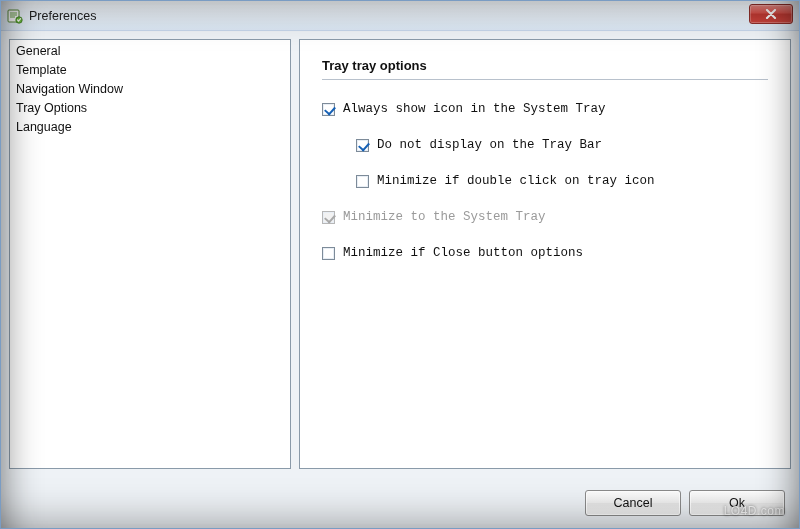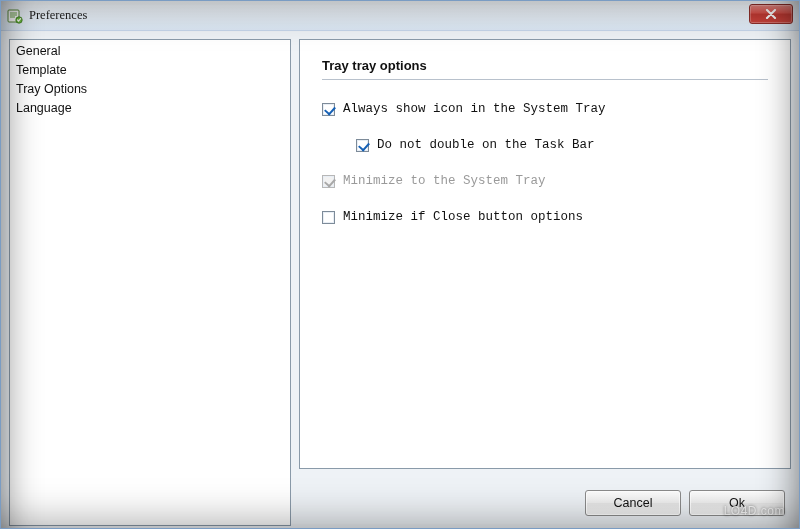--- a/index.html
+++ b/index.html
@@ -30,21 +30,20 @@
     .titleicon {
       width: 16px;
       height: 16px;
       margin-right: 6px;
       position: relative;
     }
     .titleicon svg { display: block; }
     .titletext {
       color: #222;
       font-size: 12.5px;
-      font-family: Liberation Serif, serif;
     }
     .closebtn {
       position: absolute;
       right: 6px;
       top: 3px;
       width: 44px;
       height: 20px;
       background: linear-gradient(180deg, #e88a84 0%, #d6514a 45%, #c23a33 50%, #ca443d 100%);
       border: 1px solid #8f2f2a;
       border-radius: 3px;
@@ -60,21 +59,21 @@
       background: #eef2f6;
       padding: 8px;
     }
     .panels {
       display: flex;
       gap: 8px;
       height: 430px;
     }
     .listbox {
       width: 282px;
-      height: 487px;
+      height: 430px;
       background: #fff;
       border: 1px solid #8a9aa9;
       box-shadow: inset 1px 1px 0 #fff;
       padding: 2px 4px;
       overflow: hidden;
     }
     .listbox .item {
       color: #111;
       padding: 1px 2px;
       line-height: 17px;
@@ -195,38 +194,43 @@
         <path d="M2 1 L10 9 M10 1 L2 9" stroke="#fff" stroke-width="2.1" stroke-linecap="round"></path>
       </svg>
     </div>
   </div>
 
   <div class="client">
     <div class="panels">
       <div class="listbox">
         <div class="item">General</div>
         <div class="item">Template</div>
+        <div class="item">Navigation Window</div>
         <div class="item">Tray Options</div>
         <div class="item">Language</div>
       </div>
 
       <div class="rightpanel">
         <div class="section-title">Tray tray options</div>
         <hr class="hr">
 
         <div class="opt">
           <span class="chk checked"></span>
           <span>Always show icon in the System Tray</span>
         </div>
 
         <div class="opt indent">
           <span class="chk checked"></span>
-          <span>Do not double on the Task Bar</span>
-        </div>
-
+          <span>Do not display on the Tray Bar</span>
+        </div>
+
+        <div class="opt indent">
+          <span class="chk"></span>
+          <span>Minimize if double click on tray icon</span>
+        </div>
 
         <div class="opt disabled">
           <span class="chk checked disabled"></span>
           <span>Minimize to the System Tray</span>
         </div>
 
         <div class="opt">
           <span class="chk"></span>
           <span>Minimize if Close button options</span>
         </div>

